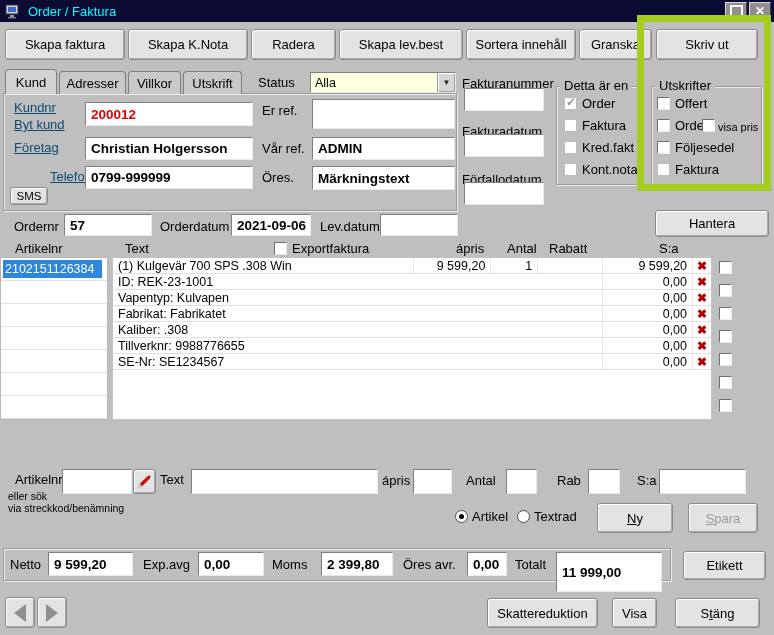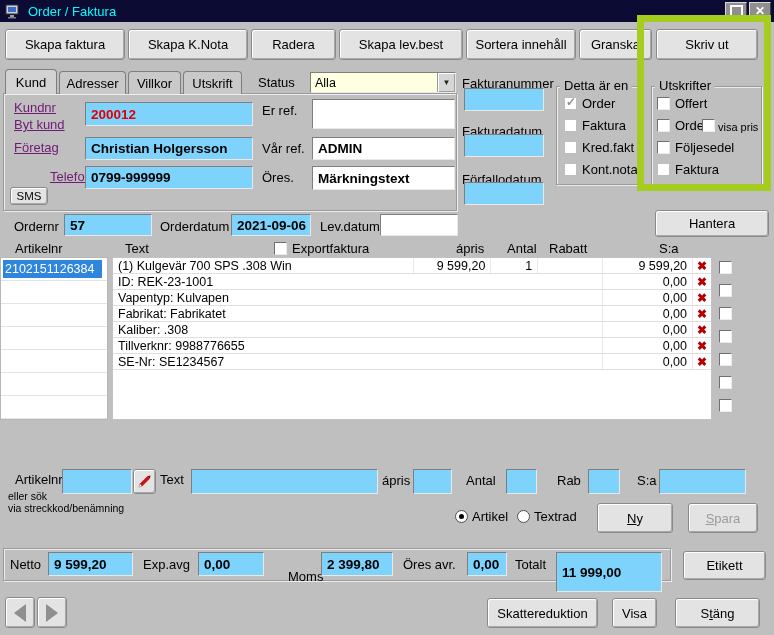--- a/index.html
+++ b/index.html
@@ -18,22 +18,22 @@
   .glyph-max{width:9px;height:8px;border:2px solid #fff;display:block;}
   .win-close .x{color:#fff;font-weight:bold;font-size:12px;line-height:1;}
 
   
   .btn{position:absolute;background:#e3e3e3;border:1px solid #8a8a8a;border-radius:3px;
     box-shadow:inset 1px 1px 0 #ffffff, inset -1px -1px 0 #a9a9a9;
     display:flex;align-items:center;justify-content:center;font-size:13px;cursor:pointer;box-sizing:border-box;}
   .btn.disabled{color:#9b9b9b;cursor:default;}
   .lbl{position:absolute;font-size:13px;white-space:nowrap;}
   .small-lbl{font-size:10.5px;}
-  .link{position:absolute;font-size:13px;color:#701a75;text-decoration:underline;cursor:pointer;white-space:nowrap;}
-  .field{position:absolute;box-sizing:border-box;background:#7dd3fc;border:1px solid;
+  .link{position:absolute;font-size:13px;color:#0c4a6e;text-decoration:underline;cursor:pointer;white-space:nowrap;}
+  .field{position:absolute;box-sizing:border-box;background:#ffffff;border:1px solid;
     border-color:#7f7f7f #e9e9e9 #e9e9e9 #7f7f7f;font-size:13.5px;font-weight:bold;
     padding:2px 5px;display:flex;align-items:center;overflow:hidden;white-space:nowrap;}
   .field.white{background:#ffffff;}
   .field.red-text{color:#e00000;}
   .checkbox{position:absolute;width:13px;height:13px;background:#fff;border:1px solid;
     border-color:#6f6f6f #ececec #ececec #6f6f6f;box-sizing:border-box;cursor:pointer;}
   .checkbox.flat{border:1px solid #bdbdbd;cursor:default;}
   .checkbox .gray-check{position:absolute;left:1px;top:-3px;color:#8f8f8f;font-size:12px;font-weight:bold;}
   .radio{position:absolute;width:13px;height:13px;border-radius:50%;background:#fff;
     border:1px solid #4f4f4f;box-sizing:border-box;cursor:pointer;}
@@ -291,21 +291,21 @@
   <span class="radio" style="left:517px;top:510px;"></span>
   <div class="lbl" style="left:534px;top:509px;">Textrad</div>
   <div class="btn" style="left:597px;top:503px;width:76px;height:30px;"><u>N</u>y</div>
   <div class="btn disabled" style="left:688px;top:503px;width:70px;height:30px;"><u>S</u>para</div>
 
   <div class="groupbox" style="left:3px;top:548px;width:668px;height:33px;"></div>
   <div class="lbl" style="left:10px;top:557px;">Netto</div>
   <div class="field" style="left:48px;top:552px;width:85px;height:24px;">9 599,20</div>
   <div class="lbl" style="left:143px;top:557px;">Exp.avg</div>
   <div class="field" style="left:198px;top:552px;width:66px;height:24px;">0,00</div>
-  <div class="lbl" style="left:288px;top:557px;margin-top:12px;">Moms</div>
+  <div class="lbl" style="left:272px;top:557px;">Moms</div>
   <div class="field" style="left:321px;top:552px;width:72px;height:24px;">2 399,80</div>
   <div class="lbl" style="left:403px;top:557px;">Öres avr.</div>
   <div class="field" style="left:467px;top:552px;width:40px;height:24px;">0,00</div>
   <div class="lbl" style="left:515px;top:557px;">Totalt</div>
   <div class="field" style="left:556px;top:552px;width:106px;height:40px;">11 999,00</div>
   <div class="btn" style="left:683px;top:551px;width:83px;height:29px;">Etikett</div>
 
   <div class="btn" style="left:5px;top:597px;width:30px;height:31px;">
       <span class="arrow left"></span>
     </div>

